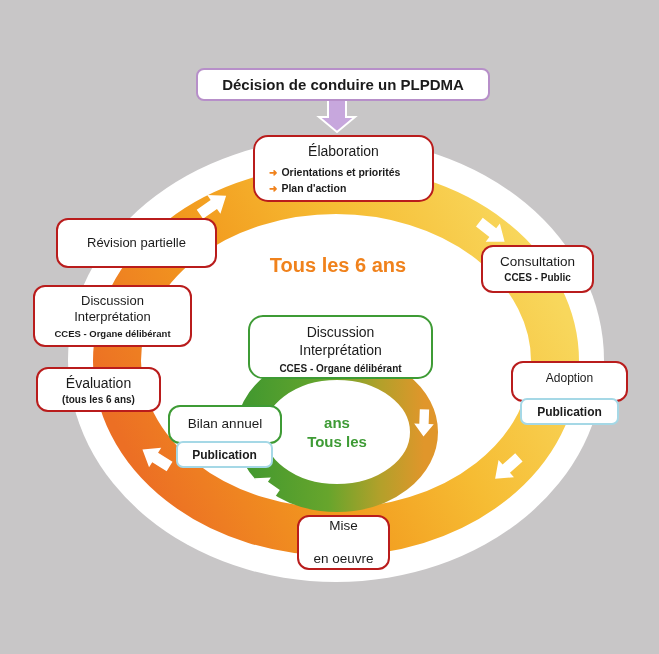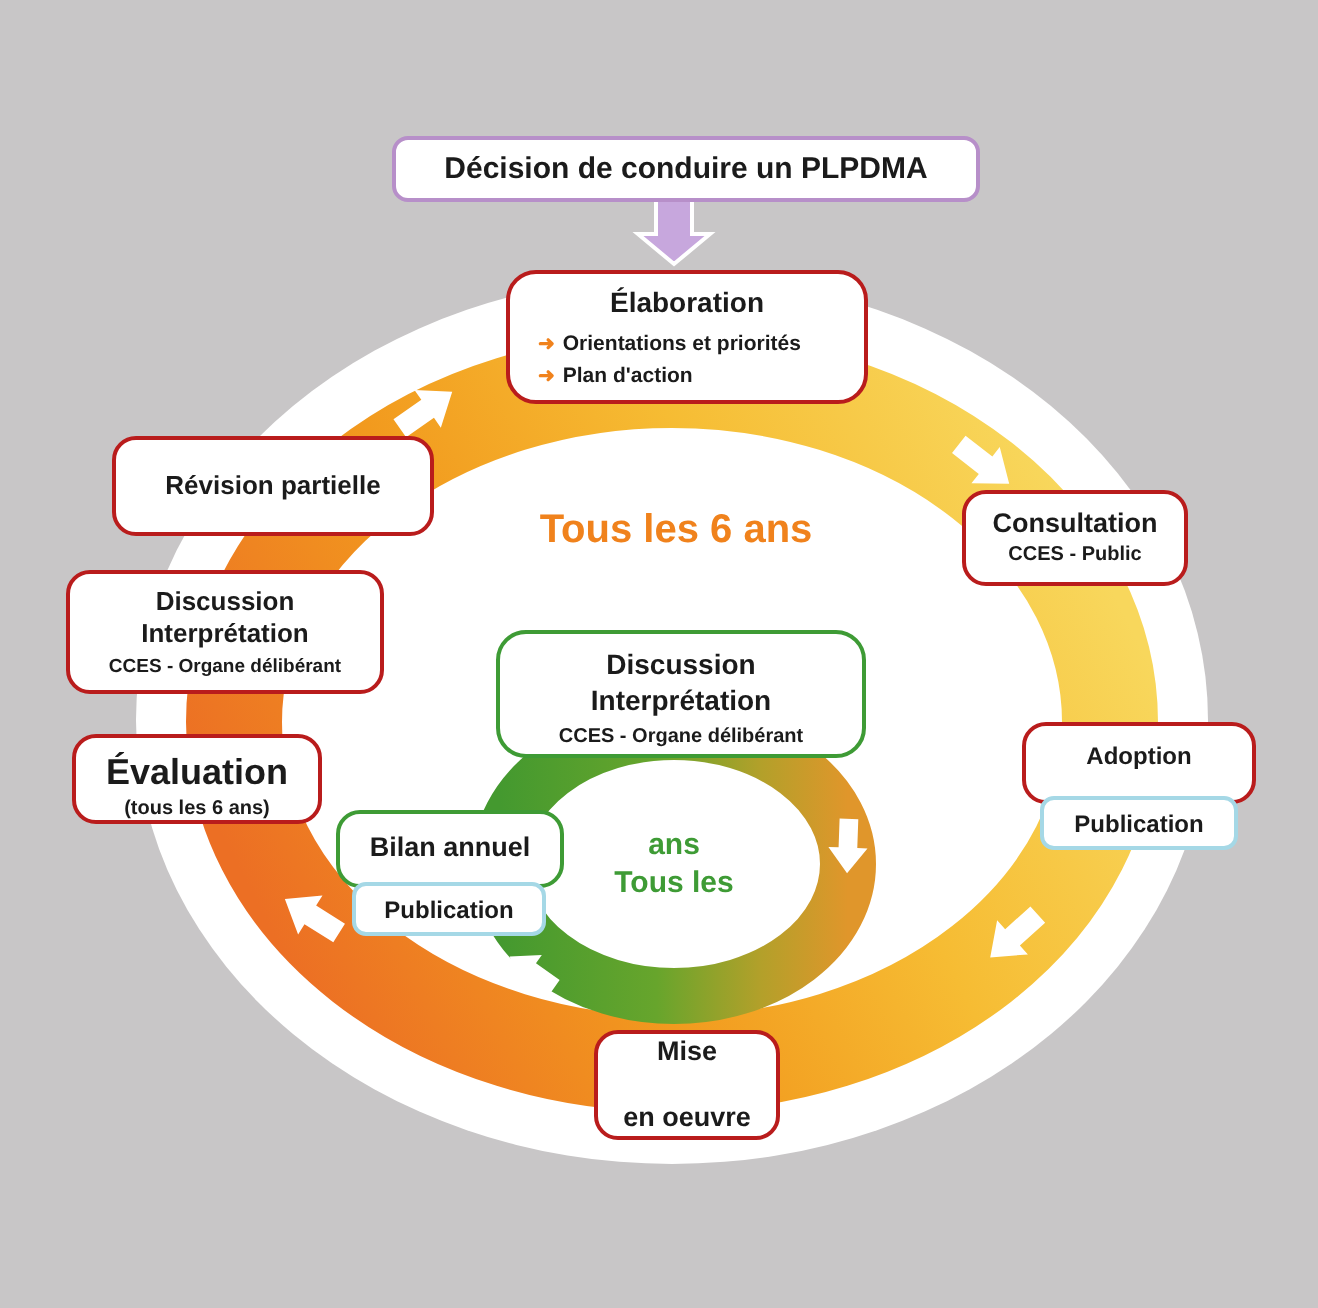--- a/index.html
+++ b/index.html
@@ -19,21 +19,21 @@
     background:#ffffff;
     border:2px solid #b91c1c;
     border-radius:12px;
     text-align:center;
     z-index:2;
   }
   .box.green  { border-color:#3e9b35; }
   .box.purple { border-color:#b78fc9; border-radius:8px; }
   .box.cyan   { border-color:#a5d8e6; border-radius:7px; z-index:3; }
 
-  .title { font-weight:bold; font-size:13.5px; line-height:1.25; }
+  .title { font-weight:normal; font-size:13.5px; line-height:1.25; }
   .sub   { font-weight:bold; font-size:10px;  line-height:1.3; }
 
   .decision-box { left:196px; top:68px; width:294px; height:33px;
     display:flex; align-items:center; justify-content:center;
     font-weight:bold; font-size:15px; }
 
   .elaboration-box { left:253px; top:135px; width:181px; height:67px;
     border-radius:15px; padding-top:6px; }
   .elaboration-box .title { font-size:14px; }
   .bullets { text-align:left; padding:3px 0 0 14px; }
@@ -48,21 +48,21 @@
   .adoption-box { left:511px; top:361px; width:117px; height:41px; padding-top:8px; }
   .adoption-box .title { font-size:12px; }
   .adoption-pub { left:520px; top:398px; width:99px; height:27px;
     display:flex; align-items:center; justify-content:center;
     font-weight:bold; font-size:12px; }
 
   .mise-box { left:297px; top:515px; width:93px; height:55px;
     display:flex; flex-direction:column; align-items:center; justify-content:center;gap:16px; }
 
   .evaluation-box { left:36px; top:367px; width:125px; height:45px; padding-top:6px; }
-  .evaluation-box .title { font-size:18px; }
+  .evaluation-box .title { font-size:14px; }
 
   .discussion-outer-box { left:33px; top:285px; width:159px; height:62px; padding-top:6px; }
   .discussion-outer-box .title { font-size:13px; }
   .discussion-outer-box .sub { font-size:9.5px; margin-top:2px; }
 
   .revision-box { left:56px; top:218px; width:161px; height:50px;
     display:flex; flex-direction:column; align-items:center; justify-content:center; }
   .revision-box .title { font-size:13px; }
 
   .discussion-inner-box { left:248px; top:315px; width:185px; height:64px;

